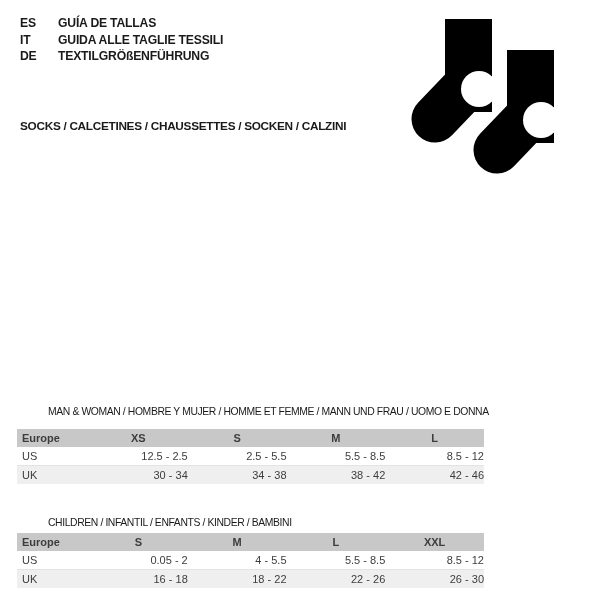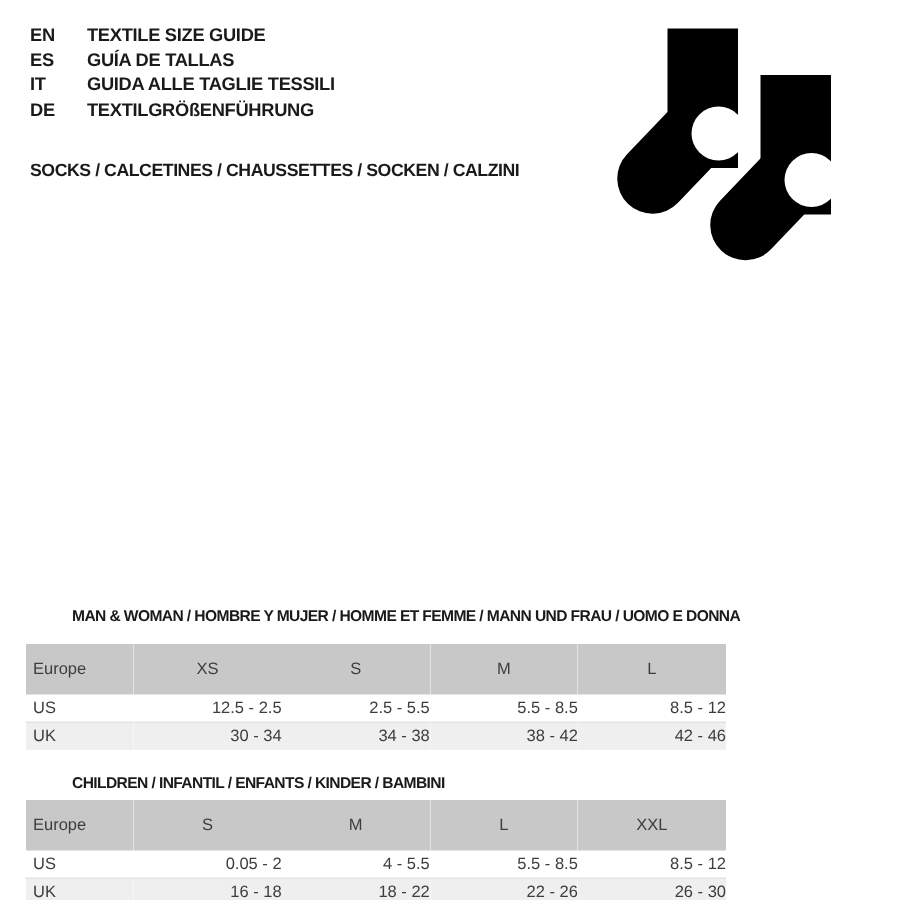--- a/index.html
+++ b/index.html
@@ -19,64 +19,60 @@
   }
   .page{position:absolute;inset:0;background:#fff;}
 
   
   .lang-list{position:absolute;left:20px;top:15px;}
   .lang-row{display:flex;align-items:center;height:16.6px;
     font-size:12.2px;font-weight:700;color:var(--heading);letter-spacing:-0.2px;}
   .lang-code{width:38px;flex:0 0 38px;}
 
   
-  .category-line{position:absolute;left:20px;top:106px;
+  .category-line{position:absolute;left:20px;top:119px;
     font-size:11.8px;font-weight:700;color:var(--heading);letter-spacing:-0.3px;}
 
   
   .socks-svg{position:absolute;left:405px;top:12px;width:165px;height:180px;}
   .sock-fill{fill:var(--icon);}
   .sock-stroke{stroke:var(--icon);fill:none;stroke-width:47;stroke-linecap:round;}
   .sock-hole{fill:#ffffff;}
 
   
-  .tbl-title{position:absolute;left:20px;font-size:10.4px;font-weight:700;
+  .tbl-title{position:absolute;left:20px;font-size:10.4px;font-weight:400;
     color:var(--heading);letter-spacing:-0.4px;white-space:nowrap;padding-left:28px;}
   .t1{top:406px;}
   .t2{top:517px;}
 
   table.size-table{
     position:absolute;left:17px;width:467px;
     border-collapse:collapse;table-layout:fixed;
     font-size:11px;color:var(--cell);
   }
   .tbl-1{top:429px;}
   .tbl-2{top:533px;}
   table.size-table col.c0{width:72px;}
   table.size-table col.cn{width:98.75px;}
   table.size-table th{
-    background:var(--header-bg);font-weight:400;height:34px;
+    background:var(--header-bg);font-weight:700;height:18px;
     text-align:center;overflow:hidden;
   }
   table.size-table td{height:18.5px;text-align:right;overflow:hidden;}
   table.size-table th:first-child,
   table.size-table td:first-child{text-align:left;padding-left:5px;}
   tr.row-us td{border-bottom:1px solid var(--row-line);margin-top:20px;}
   tr.row-uk td{background:var(--zebra-bg);}
 </style>
 </head>
 <body>
 
 <div class="page">
 
   <div class="lang-list">
-    <div class="lang-row">
-      <span class="lang-code">EN</span>
-      <span class="lang-label">TEXTILE SIZE GUIDE</span>
-    </div>
     <div class="lang-row">
       <span class="lang-code">ES</span>
       <span class="lang-label">GUÍA DE TALLAS</span>
     </div>
     <div class="lang-row">
       <span class="lang-code">IT</span>
       <span class="lang-label">GUIDA ALLE TAGLIE TESSILI</span>
     </div>
     <div class="lang-row">
       <span class="lang-code">DE</span>

